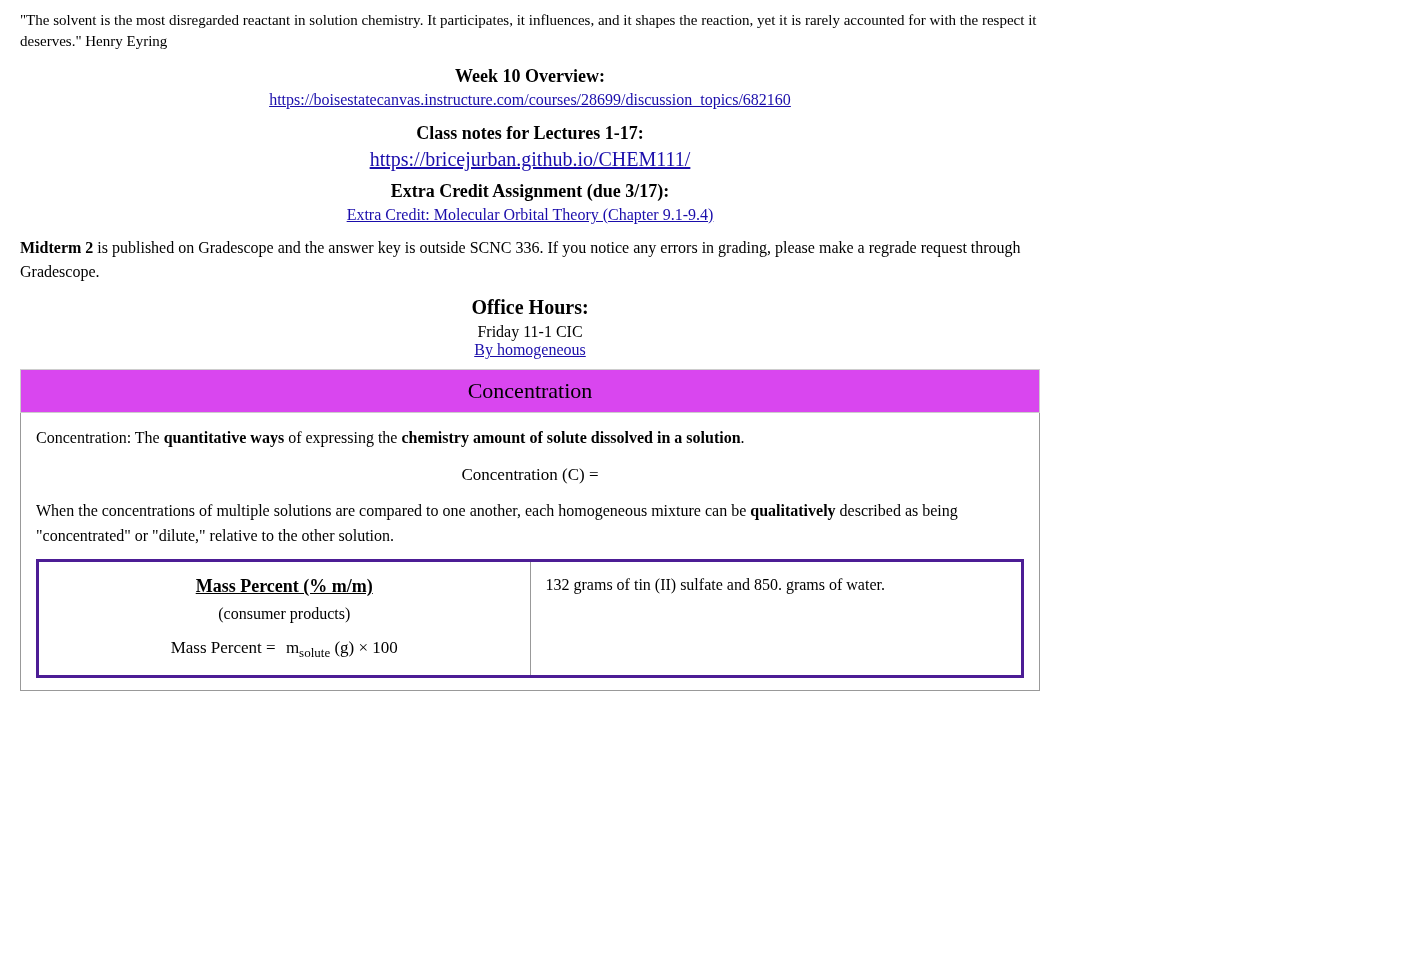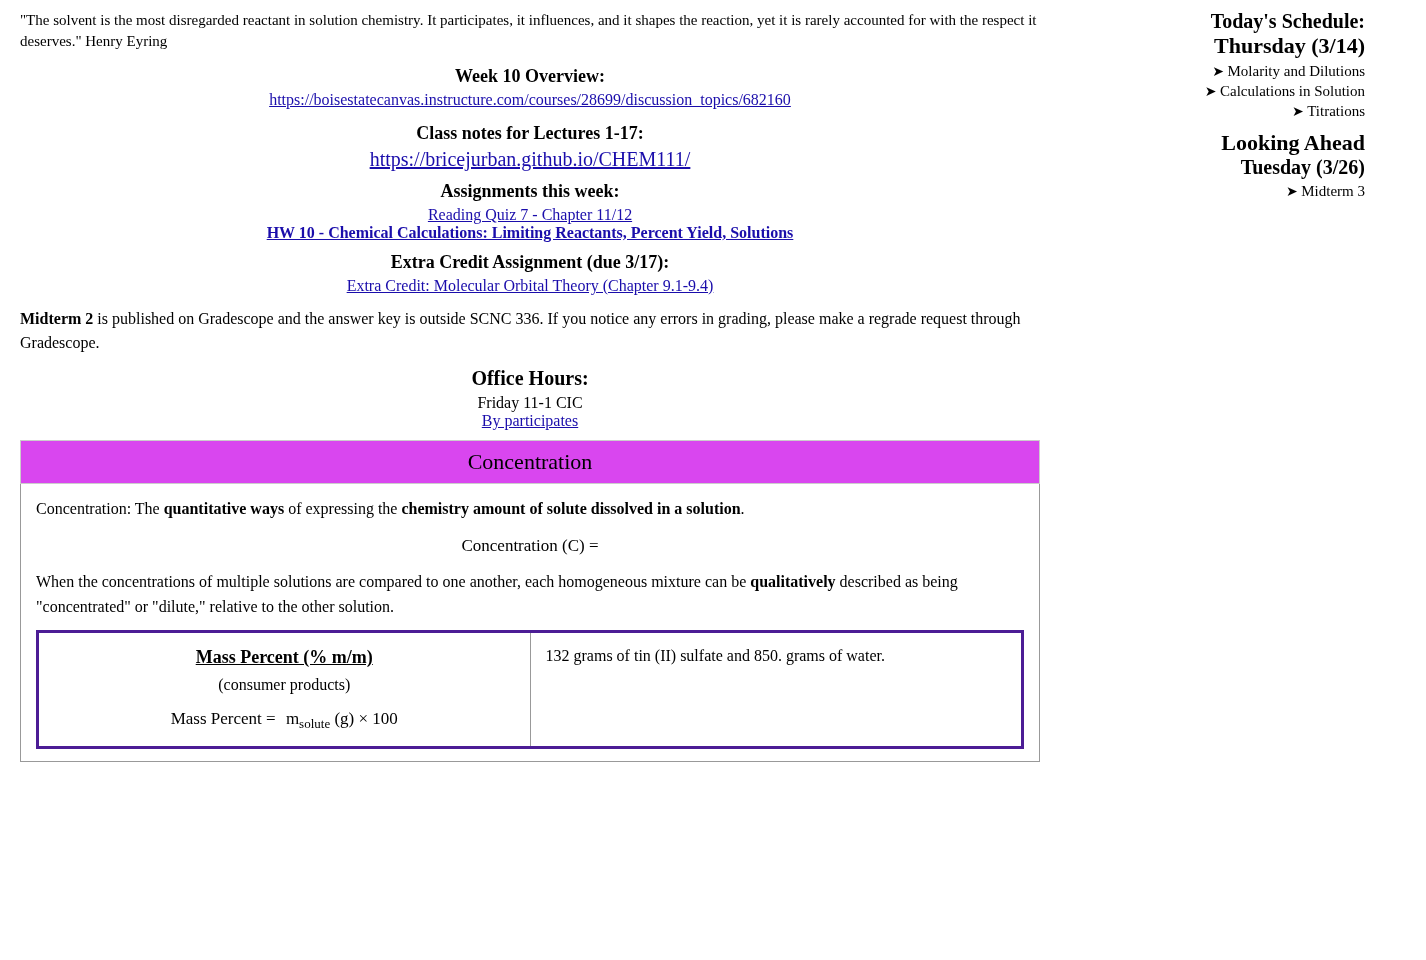--- a/index.html
+++ b/index.html
@@ -188,39 +188,34 @@
     <div class="center-block section-gap">
       <div class="section-heading">Week 10 Overview:</div>
       <a class="link-blue">https://boisestatecanvas.instructure.com/courses/28699/discussion_topics/682160</a>
     </div>
 
     <div class="center-block section-gap">
       <div class="section-heading">Class notes for Lectures 1-17:</div>
       <a class="link-blue" style="font-size:20px;">https://bricejurban.github.io/CHEM111/</a>
     </div>
 
-    <div class="assignments-block section-gap">
-      <div class="section-heading">Assignments this week:</div>
-      <a class="link-blue">Reading Quiz 7 - Chapter 11/12</a>
-      <a class="link-blue bold">HW 10 - Chemical Calculations: Limiting Reactants, Percent Yield, Solutions</a>
-    </div>
 
     <div class="extra-credit-block section-gap">
       <div class="section-heading">Extra Credit Assignment (due 3/17):</div>
       <a class="link-blue">Extra Credit: Molecular Orbital Theory (Chapter 9.1-9.4)</a>
     </div>
 
     <div class="midterm-notice section-gap">
       <span class="bold">Midterm 2</span><span> is published on Gradescope and the answer key is outside SCNC 336. If you notice any errors in grading, please make a regrade request through Gradescope.</span>
     </div>
 
     <div class="office-hours-block section-gap">
       <div class="section-heading" style="font-size:20px;">Office Hours:</div>
       <div>Friday 11-1 CIC</div>
-      <a class="link-blue-inline">By participates</a>
+      <a class="link-blue-inline">By homogeneous</a>
     </div>
 
     <div class="concentration-banner">Concentration</div>
 
     <div class="concentration-content">
       <p>
         <span>Concentration: The </span><span class="bold">quantitative ways</span><span> of expressing the </span><span class="bold">chemistry amount of solute dissolved in a solution</span><span>.</span>
       </p>
 
       <div class="formula-block">
@@ -248,27 +243,13 @@
           </td>
           <td>
             <span>132 grams of tin (II) sulfate and 850. grams of water.</span>
           </td>
         </tr>
       </tbody>
         </table>
     </div>
   </div>
 
-  <div class="sidebar">
-    <div class="sidebar-schedule-heading">Today's Schedule:</div>
-    <div class="sidebar-date-heading">Thursday (3/14)</div>
-    <ul class="sidebar-list">
-      <li>Molarity and Dilutions</li>
-      <li>Calculations in Solution</li>
-      <li>Titrations</li>
-    </ul>
-    <div class="sidebar-lookahead">Looking Ahead</div>
-    <div class="sidebar-tuesday">Tuesday (3/26)</div>
-    <ul class="sidebar-list">
-      <li>Midterm 3</li>
-    </ul>
-  </div>
 </div>
 
 </body></html>

